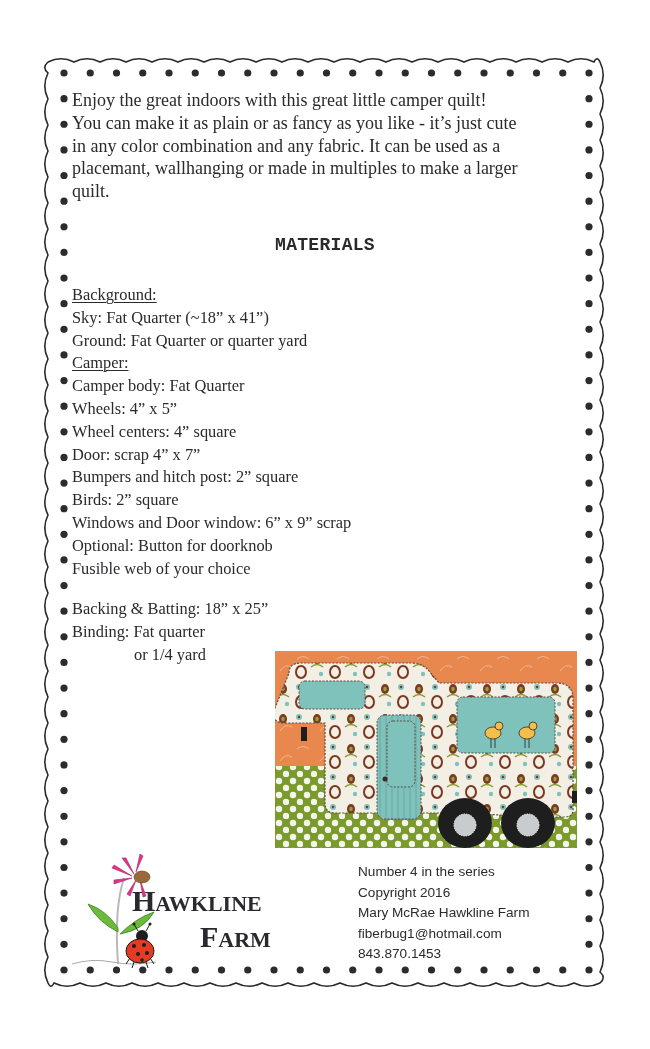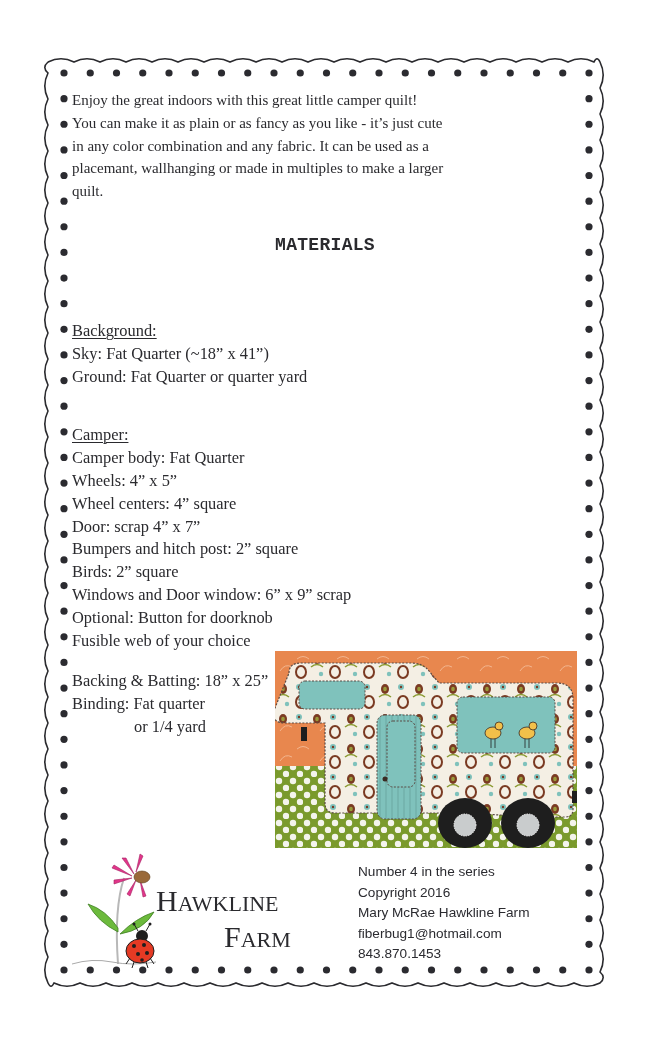--- a/index.html
+++ b/index.html
@@ -1,29 +1,29 @@
 <!DOCTYPE html>
 <html><head>
 <meta charset="utf-8">
 <style>
   html, body { margin:0; padding:0; background:#ffffff; }
   body { width:650px; height:1049px; position:relative; overflow:hidden; font-family:"Liberation Serif", serif; color:#2a2a2e; }
   #frame-svg { position:absolute; left:0; top:0; width:650px; height:1049px; }
   .abs { position:absolute; }
-  .intro { left:72px; top:89px; width:520px; font-size:15px; line-height:22.8px; }
+  .intro { left:72px; top:89px; width:520px; font-size:18px; line-height:22.8px; }
   .intro div { white-space:nowrap; }
   .heading { left:0; width:650px; top:235px; text-align:center; font-weight:bold; font-size:18px; letter-spacing:0.3px;font-family:Liberation Mono, monospace; }
   .mat { left:72px; top:284px; font-size:16.4px; line-height:22.8px; }
   .mat div { white-space:nowrap; }
-  .mat .ul { text-decoration:underline; text-decoration-thickness:1px; text-underline-offset:2px;margin-top:36px; }
+  .mat .ul { text-decoration:underline; text-decoration-thickness:1px; text-underline-offset:2px; }
   .mat .gap { height:18px; }
   .mat .indent { padding-left:62px; }
   .photo { left:275px; top:651px; width:302px; height:197px; overflow:hidden; }
   .credits { left:358px; top:862px; width:220px; font-family:"Liberation Sans", sans-serif; font-size:13.6px; line-height:20.5px; color:#2b2b30; }
-  .logo-text { font-family:"Liberation Serif", serif; font-weight:normal; color:#2a2a2e; position:absolute; white-space:nowrap;margin-left:24px; }
+  .logo-text { font-family:"Liberation Serif", serif; font-weight:bold; color:#2a2a2e; position:absolute; white-space:nowrap; }
   .logo-text .big { font-size:30px; }
   .logo-text .sc { font-size:22px; }
   .logo-1 { left:132px; top:884px; }
   .logo-2 { left:200px; top:919px; }
 </style>
 </head>
 <body>
 
 <svg id="frame-svg" viewBox="0 0 650 1049" xmlns="http://www.w3.org/2000/svg">
   <g id="frame-path">

